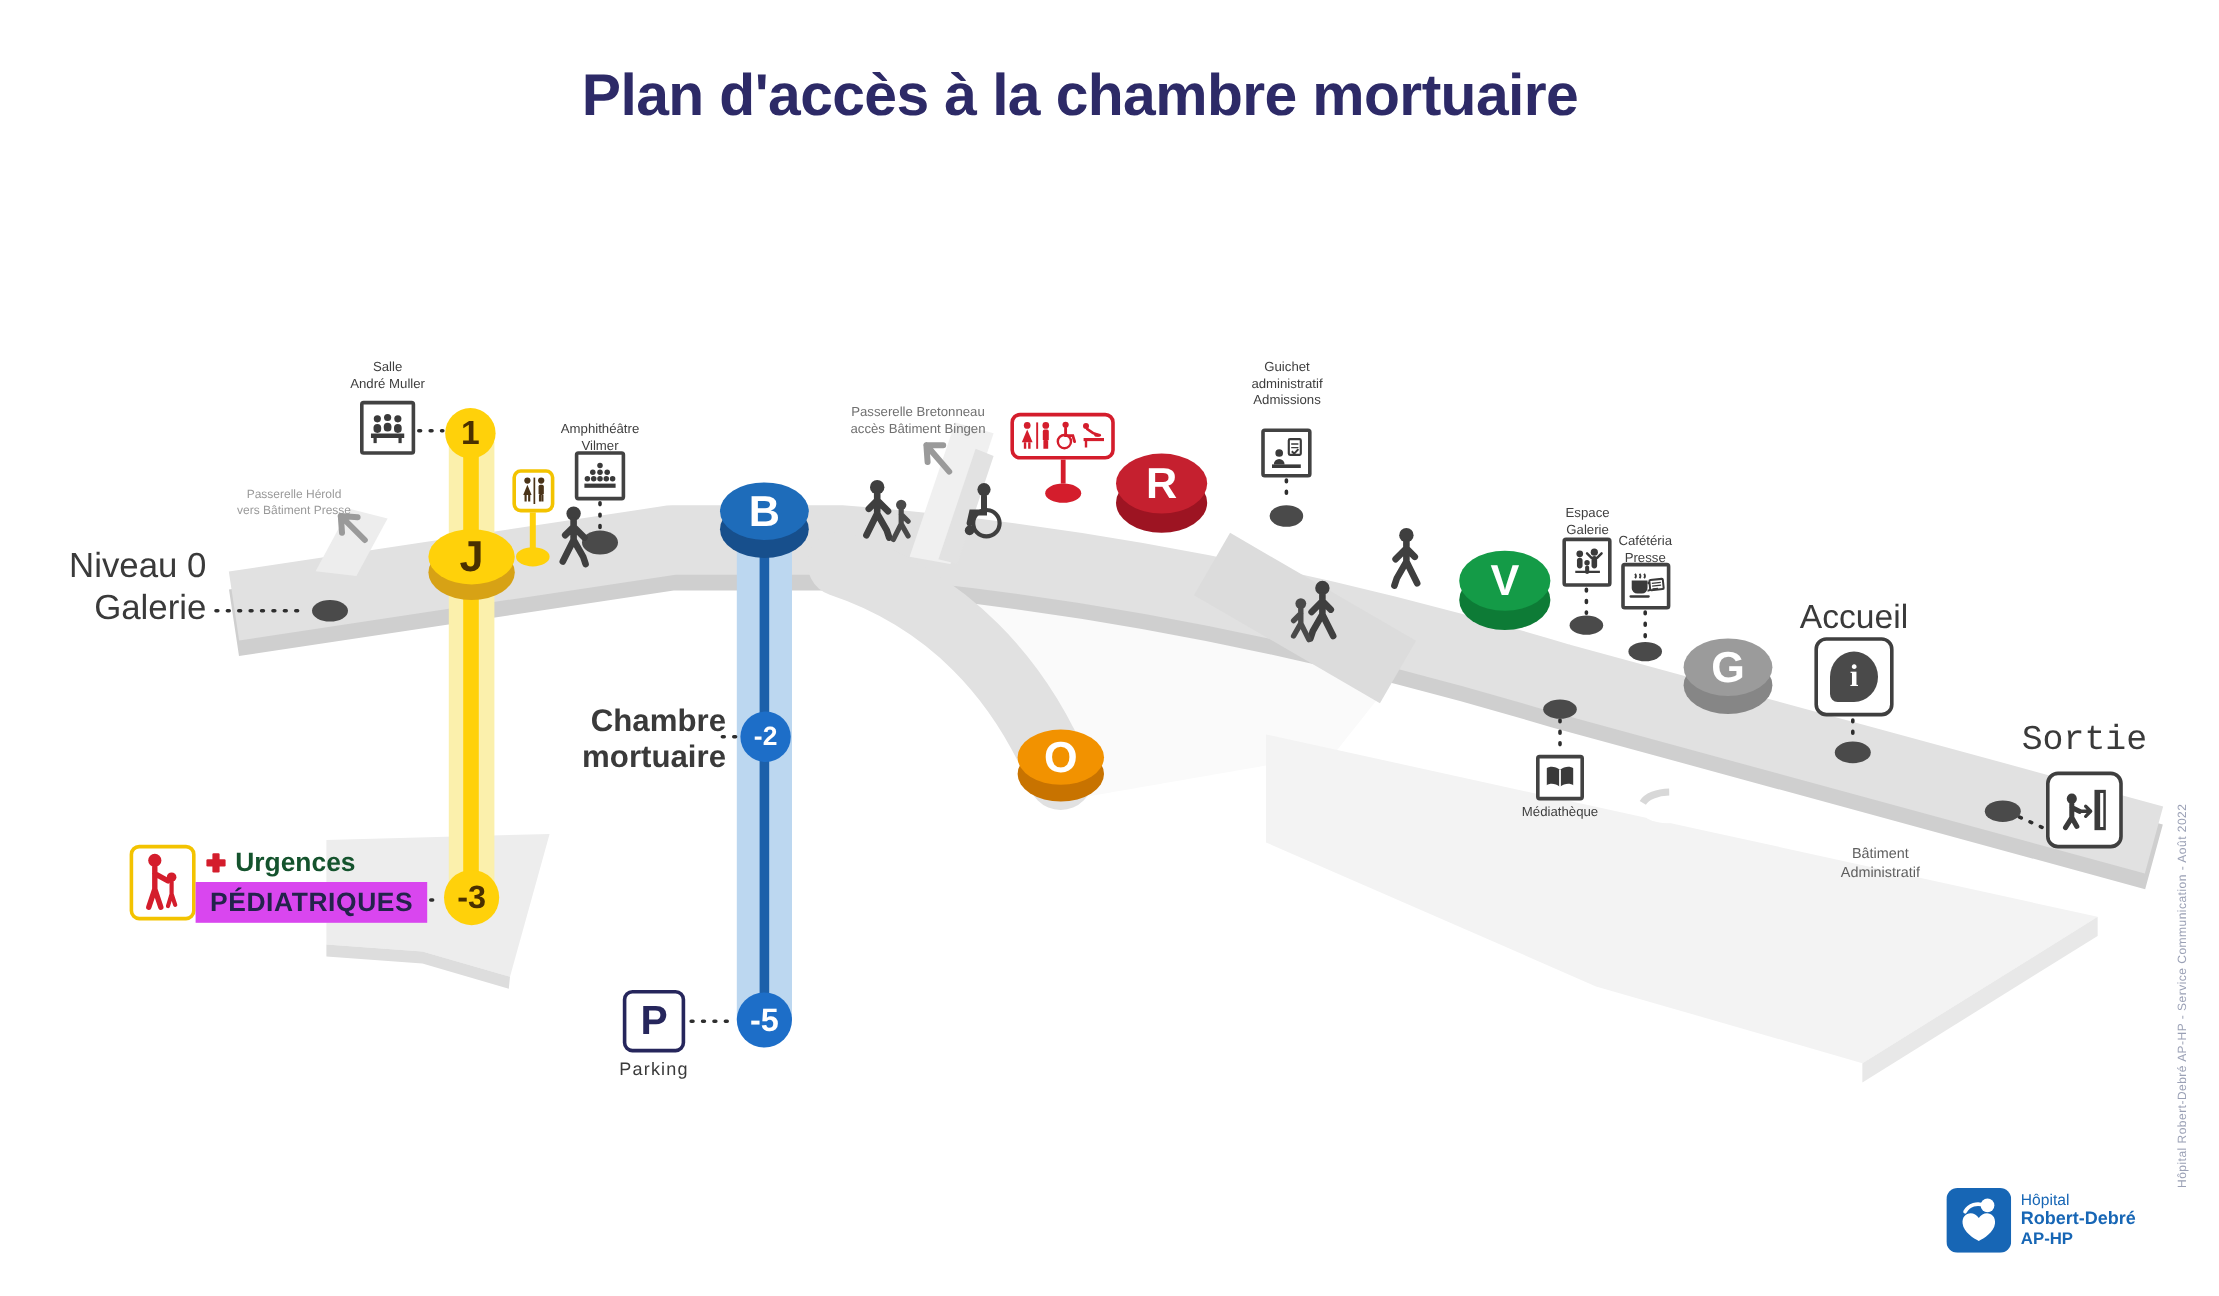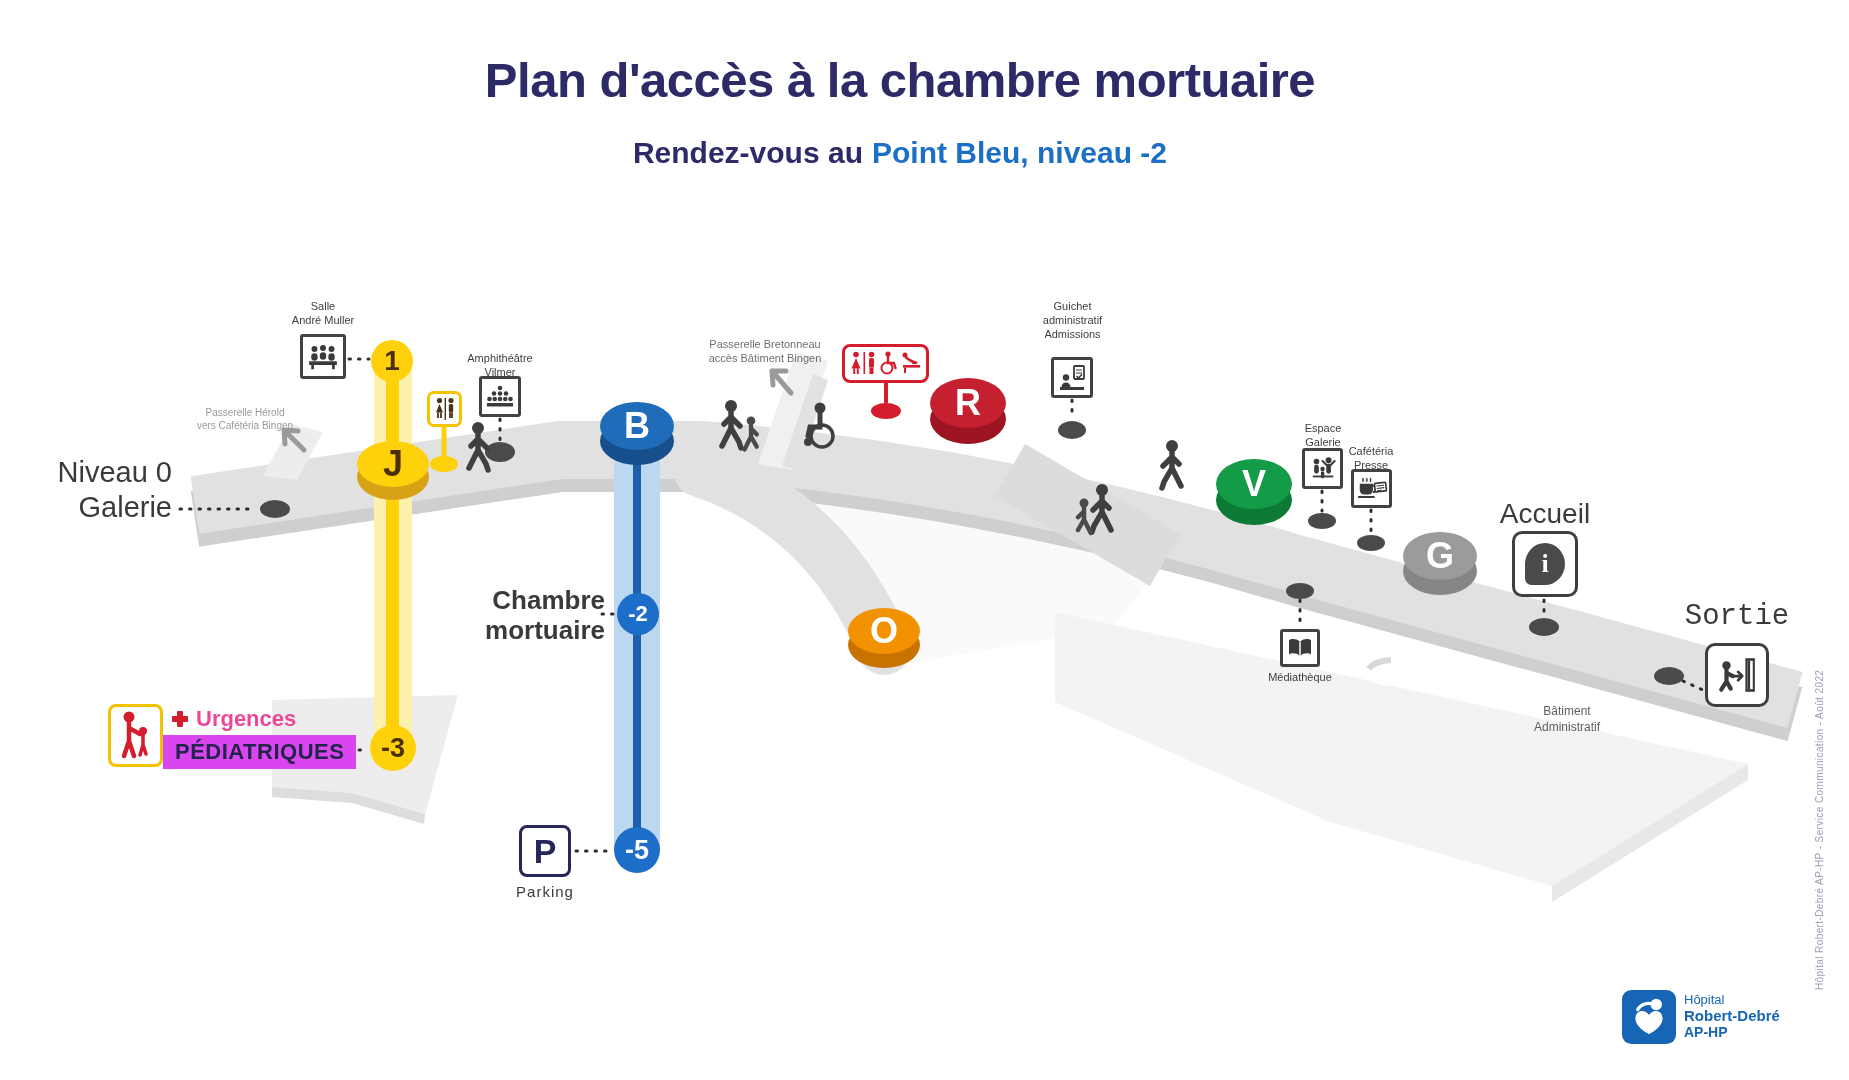--- a/index.html
+++ b/index.html
@@ -42,21 +42,21 @@
   .ibox-wc{border-color:#F3C300;border-radius:7px;}
   .ibox-red{border-color:#D41D2C;border-radius:8px;}
   .ibox-ped{border-color:#F3C300;border-radius:8px;border-width:3px;}
   .ibox-p{border-color:#26265C;border-radius:8px;}
 
   .bubble{width:40px;height:42px;background:#4a4a4a;border-radius:50% 50% 50% 16%;
      display:flex;align-items:center;justify-content:center;color:#fff;
      font-weight:700;font-size:26px;font-family:"Liberation Serif",serif;}
 
   .urg-row{position:absolute;display:flex;align-items:center;gap:6px;}
-  .urg-txt{color:#ec4899;font-weight:700;font-size:22px;}
+  .urg-txt{color:#14532d;font-weight:700;font-size:22px;}
   .ped-bar{position:absolute;background:#d946ef;color:#23234B;font-weight:700;font-size:22px;
      padding:4px 12px;letter-spacing:0.5px;}
 
   .chambre{position:absolute;text-align:right;font-weight:700;color:#3a3a3a;
      font-size:26px;line-height:30px;}
   .niveau{position:absolute;text-align:right;font-weight:500;color:#3a3a3a;
      font-size:29px;line-height:35px;}
   .parking-lbl{position:absolute;text-align:center;font-size:15px;color:#3a3a3a;letter-spacing:1px;}
   .batadm{position:absolute;text-align:center;font-size:12px;line-height:16px;color:#5f5f5f;}
   .medlbl{position:absolute;text-align:center;font-size:11px;color:#3e3e3e;}
@@ -70,23 +70,20 @@
   .credit{position:absolute;left:1814px;top:690px;height:300px;
      writing-mode:vertical-rl;transform:rotate(180deg);
      font-size:10px;color:#9aa0b5;letter-spacing:0.4px;white-space:nowrap;}
 </style>
 </head>
 <body>
 
 <div class="stage">
 
   <div class="hdr-title">Plan d'accès à la chambre mortuaire</div>
-  <div class="hdr-sub">
-    <span>Rendez-vous au</span><span class="sub-hl">Point Bleu, niveau -2</span>
-  </div>
 
   <svg class="abs" style="left:0;top:0" width="1849" height="1080" viewBox="0 0 1849 1080">
 
     <g>
       <path d="M760,478 L1180,542 L1112,628 L893,666 L798,560 Z" fill="#fafafa"></path>
       <path d="M1055,612 L1420,692 L1748,764 L1552,886 L1330,822 L1055,702 Z" fill="#f3f3f3"></path>
       <path d="M1748,764 L1552,886 L1552,902 L1748,780 Z" fill="#e8e8e8"></path>
       <path d="M272,700 L458,695 L425,814 L352,793 L272,787 Z" fill="#ededed"></path>
       <path d="M425,814 L352,793 L272,787 L272,797 L352,803 L424,824 Z" fill="#dddddd"></path>
     </g>
@@ -182,21 +179,21 @@
     </g>
   </svg>
 
   <div class="niveau" style="left:22px;top:455px;width:150px;">
     <div>Niveau 0</div>
     <div>Galerie</div>
   </div>
 
   <div class="sl sl-gray" style="left:170px;top:406px;width:150px;">
     <div>Passerelle Hérold</div>
-    <div>vers Cafétéria Bingen</div>
+    <div>vers Bâtiment Presse</div>
   </div>
 
   <div class="sl" style="left:263px;top:299px;width:120px;">
     <div>Salle</div>
     <div>André Muller</div>
   </div>
   <div class="ibox" style="left:300px;top:334px;width:46px;height:45px;">
     <svg width="32" height="28" viewBox="0 0 30 26">
       <g fill="#3a3a3a">
         <circle cx="7" cy="5.5" r="2.8"></circle>

